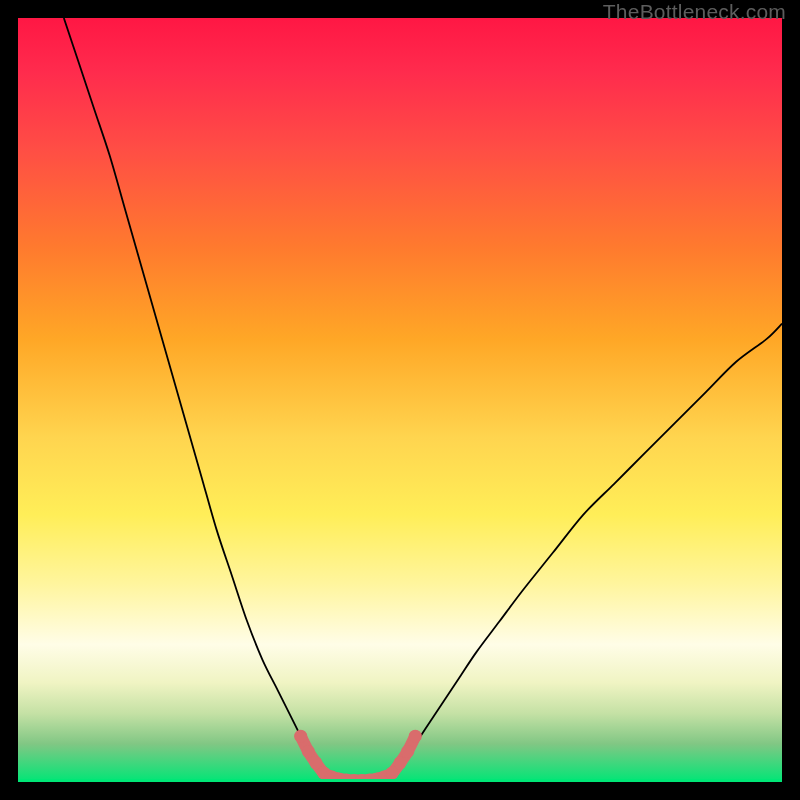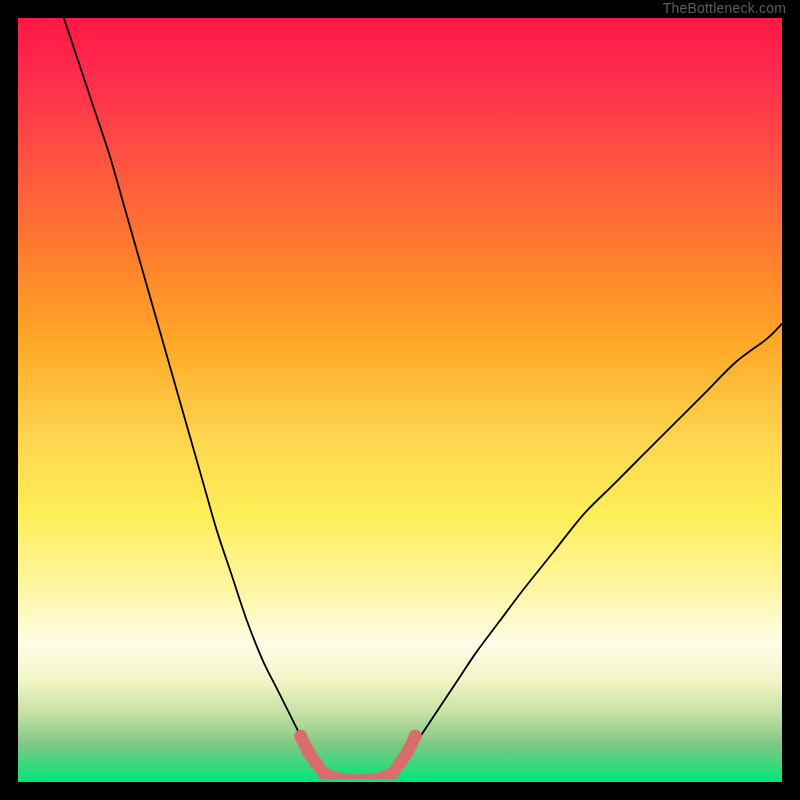--- a/index.html
+++ b/index.html
@@ -45,21 +45,21 @@
       #c5e1a5 91%,
       #81c784 95%,
       #00e676 100%
     );
   }
   .watermark {
     position: absolute;
     top: 0px;
     right: 14px;
     font-family: Arial, Helvetica, sans-serif;
-    font-size: 14px;
+    font-size: 21px;
     color: #5d5d5d;
     font-weight: 500;
     letter-spacing: 0.2px;
   }
   svg.curves {
     position: absolute;
     left: 0;
     top: 0;
     width: 100%;
     height: 100%;

